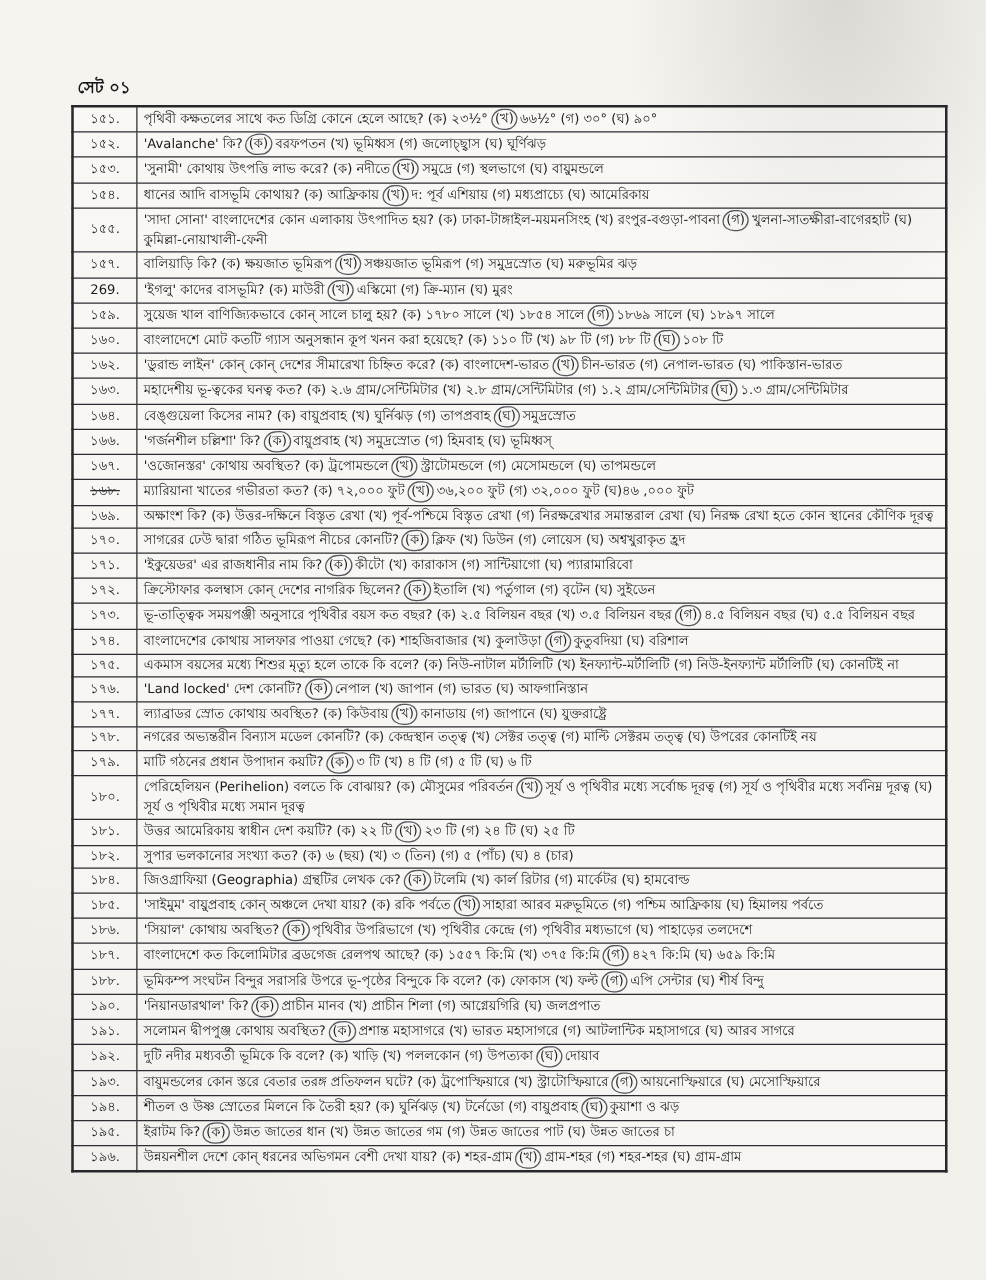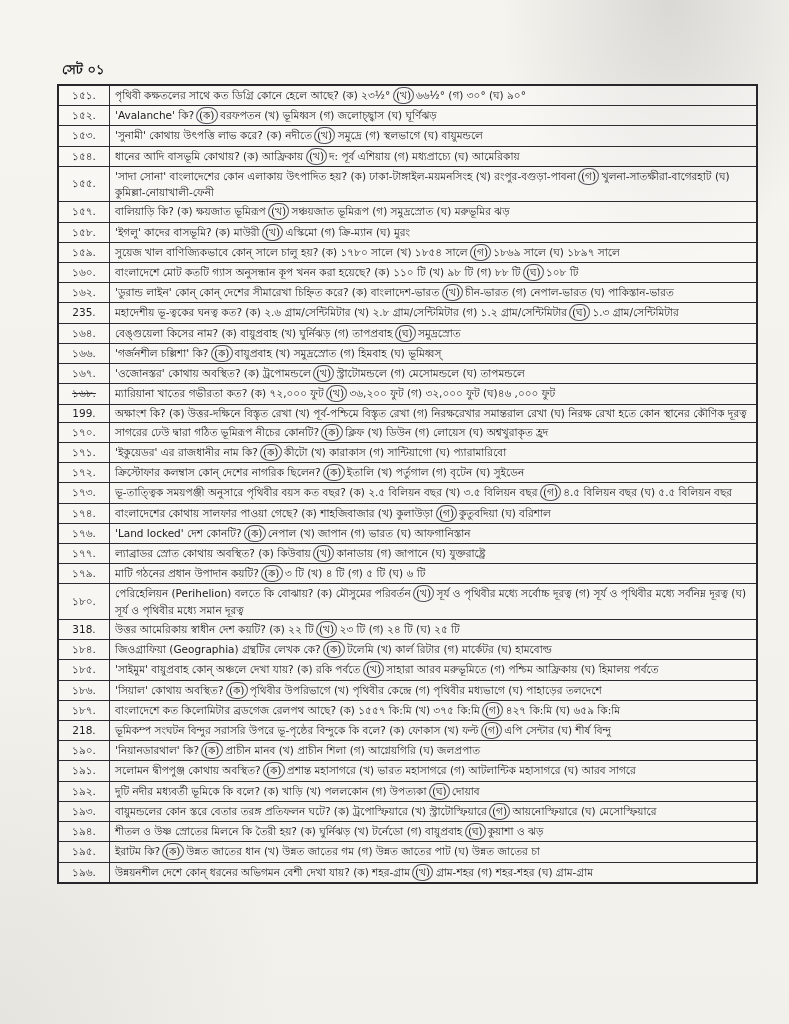--- a/index.html
+++ b/index.html
@@ -89,57 +89,57 @@
         </tr>
         <tr>
           <td class="num">১৫৫.</td>
           <td class="q">'সাদা সোনা' বাংলাদেশের কোন এলাকায় উৎপাদিত হয়? (ক) ঢাকা-টাঙ্গাইল-ময়মনসিংহ (খ) রংপুর-বগুড়া-পাবনা <span class="pen-circle">(গ)</span> খুলনা-সাতক্ষীরা-বাগেরহাট (ঘ) কুমিল্লা-নোয়াখালী-ফেনী</td>
         </tr>
         <tr>
           <td class="num">১৫৭.</td>
           <td class="q">বালিয়াড়ি কি? (ক) ক্ষয়জাত ভূমিরূপ <span class="pen-circle">(খ)</span> সঞ্চয়জাত ভূমিরূপ (গ) সমুদ্রস্রোত (ঘ) মরুভূমির ঝড়</td>
         </tr>
         <tr>
-          <td class="num">১৫৮.</td>
+          <td class="num">269.</td>
           <td class="q">'ইগলু' কাদের বাসভূমি? (ক) মাউরী <span class="pen-circle">(খ)</span> এস্কিমো (গ) ক্রি-ম্যান (ঘ) মুরং</td>
         </tr>
         <tr>
           <td class="num">১৫৯.</td>
           <td class="q">সুয়েজ খাল বাণিজ্যিকভাবে কোন্ সালে চালু হয়? (ক) ১৭৮০ সালে (খ) ১৮৫৪ সালে <span class="pen-circle">(গ)</span> ১৮৬৯ সালে (ঘ) ১৮৯৭ সালে</td>
         </tr>
         <tr>
           <td class="num">১৬০.</td>
           <td class="q">বাংলাদেশে মোট কতটি গ্যাস অনুসন্ধান কূপ খনন করা হয়েছে? (ক) ১১০ টি (খ) ৯৮ টি (গ) ৮৮ টি <span class="pen-circle">(ঘ)</span> ১০৮ টি</td>
         </tr>
         <tr>
           <td class="num">১৬২.</td>
           <td class="q">'ডুরান্ড লাইন' কোন্ কোন্ দেশের সীমারেখা চিহ্নিত করে? (ক) বাংলাদেশ-ভারত <span class="pen-circle">(খ)</span> চীন-ভারত (গ) নেপাল-ভারত (ঘ) পাকিস্তান-ভারত</td>
         </tr>
         <tr>
-          <td class="num">235.</td>
+          <td class="num">১৬৩.</td>
           <td class="q">মহাদেশীয় ভূ-ত্বকের ঘনত্ব কত? (ক) ২.৬ গ্রাম/সেন্টিমিটার (খ) ২.৮ গ্রাম/সেন্টিমিটার (গ) ১.২ গ্রাম/সেন্টিমিটার <span class="pen-circle">(ঘ)</span> ১.৩ গ্রাম/সেন্টিমিটার</td>
         </tr>
         <tr>
           <td class="num">১৬৪.</td>
           <td class="q">বেঙ্গুয়েলা কিসের নাম? (ক) বায়ুপ্রবাহ (খ) ঘুর্নিঝড় (গ) তাপপ্রবাহ <span class="pen-circle">(ঘ)</span> সমুদ্রস্রোত</td>
         </tr>
         <tr>
           <td class="num">১৬৬.</td>
           <td class="q">'গর্জনশীল চল্লিশা' কি? <span class="pen-circle">(ক)</span> বায়ুপ্রবাহ (খ) সমুদ্রস্রোত (গ) হিমবাহ (ঘ) ভূমিধ্বস্</td>
         </tr>
         <tr>
           <td class="num">১৬৭.</td>
           <td class="q">'ওজোনস্তর' কোথায় অবস্থিত? (ক) ট্রপোমন্ডলে <span class="pen-circle">(খ)</span> স্ট্রাটোমন্ডলে (গ) মেসোমন্ডলে (ঘ) তাপমন্ডলে</td>
         </tr>
         <tr>
           <td class="num struck">১৬৮.</td>
           <td class="q">ম্যারিয়ানা খাতের গভীরতা কত? (ক) ৭২,০০০ ফুট <span class="pen-circle">(খ)</span> ৩৬,২০০ ফুট (গ) ৩২,০০০ ফুট (ঘ)৪৬ ,০০০ ফুট</td>
         </tr>
         <tr>
-          <td class="num">199.</td>
+          <td class="num">১৬৯.</td>
           <td class="q">অক্ষাংশ কি? (ক) উত্তর-দক্ষিনে বিস্তৃত রেখা (খ) পূর্ব-পশ্চিমে বিস্তৃত রেখা (গ) নিরক্ষরেখার সমান্তরাল রেখা (ঘ) নিরক্ষ রেখা হতে কোন স্থানের কৌণিক দূরত্ব</td>
         </tr>
         <tr>
           <td class="num">১৭০.</td>
           <td class="q">সাগরের ঢেউ দ্বারা গঠিত ভূমিরূপ নীচের কোনটি? <span class="pen-circle">(ক)</span> ক্লিফ (খ) ডিউন (গ) লোয়েস (ঘ) অশ্বখুরাকৃত হ্রদ</td>
         </tr>
         <tr>
           <td class="num">১৭১.</td>
           <td class="q">'ইকুয়েডর' এর রাজধানীর নাম কি? <span class="pen-circle">(ক)</span> কীটো (খ) কারাকাস (গ) সান্টিয়াগো (ঘ) প্যারামারিবো</td>
         </tr>
@@ -149,57 +149,69 @@
         </tr>
         <tr>
           <td class="num">১৭৩.</td>
           <td class="q">ভূ-তাত্ত্বিক সময়পঞ্জী অনুসারে পৃথিবীর বয়স কত বছর? (ক) ২.৫ বিলিয়ন বছর (খ) ৩.৫ বিলিয়ন বছর <span class="pen-circle">(গ)</span> ৪.৫ বিলিয়ন বছর (ঘ) ৫.৫ বিলিয়ন বছর</td>
         </tr>
         <tr>
           <td class="num">১৭৪.</td>
           <td class="q">বাংলাদেশের কোথায় সালফার পাওয়া গেছে? (ক) শাহজিবাজার (খ) কুলাউড়া <span class="pen-circle">(গ)</span> কুতুবদিয়া (ঘ) বরিশাল</td>
         </tr>
         <tr>
+          <td class="num">১৭৫.</td>
+          <td class="q">একমাস বয়সের মধ্যে শিশুর মৃত্যু হলে তাকে কি বলে? (ক) নিউ-নাটাল মর্টালিটি (খ) ইনফ্যান্ট-মর্টালিটি (গ) নিউ-ইনফ্যান্ট মর্টালিটি (ঘ) কোনটিই না</td>
+        </tr>
+        <tr>
           <td class="num">১৭৬.</td>
           <td class="q">'Land locked' দেশ কোনটি? <span class="pen-circle">(ক)</span> নেপাল (খ) জাপান (গ) ভারত (ঘ) আফগানিস্তান</td>
         </tr>
         <tr>
           <td class="num">১৭৭.</td>
           <td class="q">ল্যাব্রাডর স্রোত কোথায় অবস্থিত? (ক) কিউবায় <span class="pen-circle">(খ)</span> কানাডায় (গ) জাপানে (ঘ) যুক্তরাষ্ট্রে</td>
         </tr>
         <tr>
+          <td class="num">১৭৮.</td>
+          <td class="q">নগরের অভ্যন্তরীন বিন্যাস মডেল কোনটি? (ক) কেন্দ্রস্থান তত্ত্ব (খ) সেক্টর তত্ত্ব (গ) মাল্টি সেক্টরম তত্ত্ব (ঘ) উপরের কোনটিই নয়</td>
+        </tr>
+        <tr>
           <td class="num">১৭৯.</td>
           <td class="q">মাটি গঠনের প্রধান উপাদান কয়টি? <span class="pen-circle">(ক)</span> ৩ টি (খ) ৪ টি (গ) ৫ টি (ঘ) ৬ টি</td>
         </tr>
         <tr>
           <td class="num">১৮০.</td>
           <td class="q">পেরিহেলিয়ন (Perihelion) বলতে কি বোঝায়? (ক) মৌসুমের পরিবর্তন <span class="pen-circle">(খ)</span> সূর্য ও পৃথিবীর মধ্যে সর্বোচ্চ দূরত্ব (গ) সূর্য ও পৃথিবীর মধ্যে সর্বনিম্ন দূরত্ব (ঘ) সূর্য ও পৃথিবীর মধ্যে সমান দূরত্ব</td>
         </tr>
         <tr>
-          <td class="num">318.</td>
+          <td class="num">১৮১.</td>
           <td class="q">উত্তর আমেরিকায় স্বাধীন দেশ কয়টি? (ক) ২২ টি <span class="pen-circle">(খ)</span> ২৩ টি (গ) ২৪ টি (ঘ) ২৫ টি</td>
+        </tr>
+        <tr>
+          <td class="num">১৮২.</td>
+          <td class="q">সুপার ভলকানোর সংখ্যা কত? (ক) ৬ (ছয়) (খ) ৩ (তিন) (গ) ৫ (পাঁচ) (ঘ) ৪ (চার)</td>
         </tr>
         <tr>
           <td class="num">১৮৪.</td>
           <td class="q">জিওগ্রাফিয়া (Geographia) গ্রন্থটির লেখক কে? <span class="pen-circle">(ক)</span> টলেমি (খ) কার্ল রিটার (গ) মার্কেটর (ঘ) হামবোল্ড</td>
         </tr>
         <tr>
           <td class="num">১৮৫.</td>
           <td class="q">'সাইমুম' বায়ুপ্রবাহ কোন্ অঞ্চলে দেখা যায়? (ক) রকি পর্বতে <span class="pen-circle">(খ)</span> সাহারা আরব মরুভূমিতে (গ) পশ্চিম আফ্রিকায় (ঘ) হিমালয় পর্বতে</td>
         </tr>
         <tr>
           <td class="num">১৮৬.</td>
           <td class="q">'সিয়াল' কোথায় অবস্থিত? <span class="pen-circle">(ক)</span> পৃথিবীর উপরিভাগে (খ) পৃথিবীর কেন্দ্রে (গ) পৃথিবীর মধ্যভাগে (ঘ) পাহাড়ের তলদেশে</td>
         </tr>
         <tr>
           <td class="num">১৮৭.</td>
           <td class="q">বাংলাদেশে কত কিলোমিটার ব্রডগেজ রেলপথ আছে? (ক) ১৫৫৭ কি:মি (খ) ৩৭৫ কি:মি <span class="pen-circle">(গ)</span> ৪২৭ কি:মি (ঘ) ৬৫৯ কি:মি</td>
         </tr>
         <tr>
-          <td class="num">218.</td>
+          <td class="num">১৮৮.</td>
           <td class="q">ভূমিকম্প সংঘটন বিন্দুর সরাসরি উপরে ভূ-পৃষ্ঠের বিন্দুকে কি বলে? (ক) ফোকাস (খ) ফল্ট <span class="pen-circle">(গ)</span> এপি সেন্টার (ঘ) শীর্ষ বিন্দু</td>
         </tr>
         <tr>
           <td class="num">১৯০.</td>
           <td class="q">'নিয়ানডারথাল' কি? <span class="pen-circle">(ক)</span> প্রাচীন মানব (খ) প্রাচীন শিলা (গ) আগ্নেয়গিরি (ঘ) জলপ্রপাত</td>
         </tr>
         <tr>
           <td class="num">১৯১.</td>
           <td class="q">সলোমন দ্বীপপুঞ্জ কোথায় অবস্থিত? <span class="pen-circle">(ক)</span> প্রশান্ত মহাসাগরে (খ) ভারত মহাসাগরে (গ) আটলান্টিক মহাসাগরে (ঘ) আরব সাগরে</td>
         </tr>

